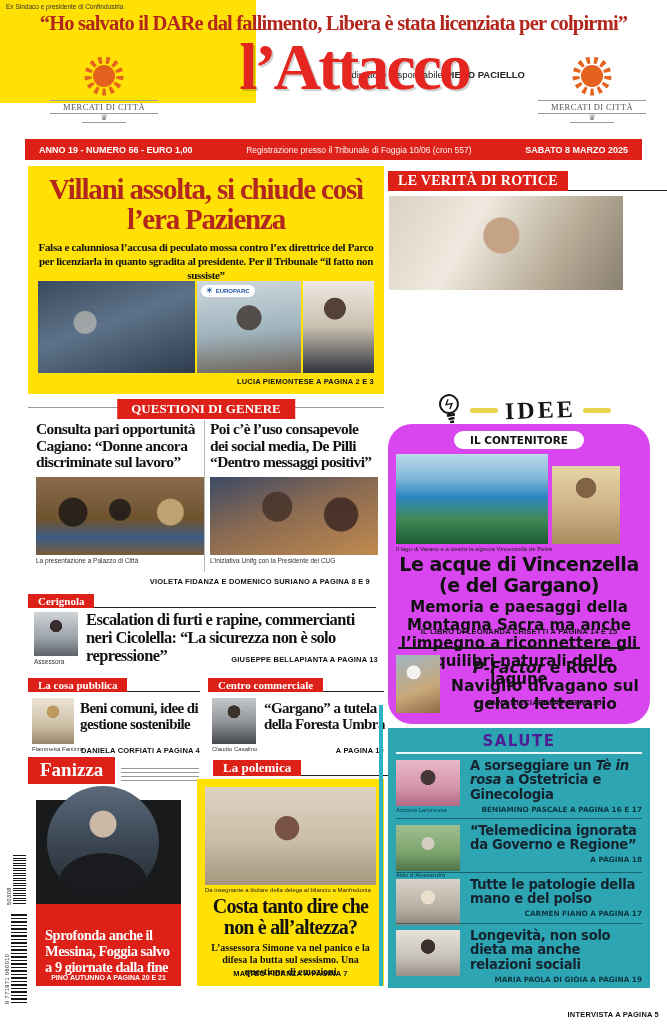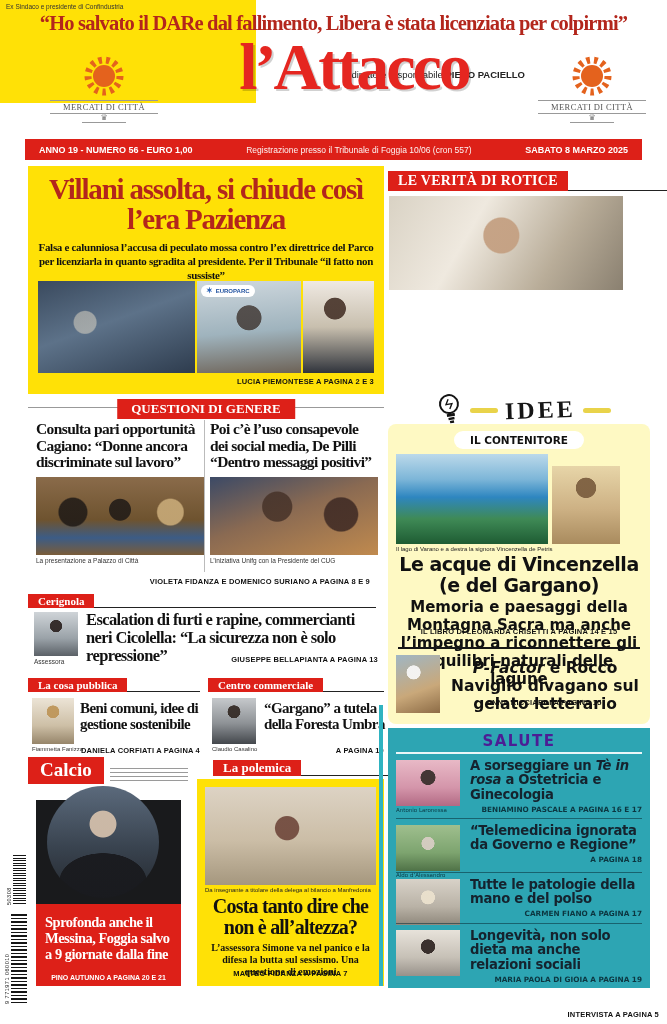--- a/index.html
+++ b/index.html
@@ -88,21 +88,21 @@
   .gcap{margin-top:2px;}
   #genere-by{position:absolute;right:14px;bottom:3px;}
 
   
   #idee-header{position:absolute;left:398px;top:396px;width:252px;height:28px;display:flex;align-items:center;
         justify-content:center;gap:7px;}
   #idee-bulb{transform:rotate(-10deg);}
   .idash{width:28px;height:5px;background:#e9d34a;border-radius:3px;}
   #idee-word{font-family:"Liberation Serif",serif;font-weight:bold;font-size:24px;letter-spacing:3px;
         color:#161616;transform:rotate(-2deg);}
-  #idee-box{position:absolute;left:388px;top:424px;width:262px;height:300px;background:#fef9c3;border-radius:8px;}
+  #idee-box{position:absolute;left:388px;top:424px;width:262px;height:300px;background:#d946ef;border-radius:24px;}
   #contenitore{position:absolute;left:50%;transform:translateX(-50%);top:7px;background:#fff;color:#111;
         font-weight:bold;font-size:10.5px;padding:3px 16px;border-radius:12px;white-space:nowrap;
         font-family:"DejaVu Sans",sans-serif;}
   #idee-ph-lake{left:8px;top:30px;width:152px;height:90px;
         background:linear-gradient(180deg,#bcd9ea 0%,#7db6d8 28%,#2e86c0 48%,#3f8a56 72%,#1e5c33 100%);}
   #idee-ph-woman{left:164px;top:42px;width:68px;height:78px;
         background:radial-gradient(circle at 50% 28%,rgba(120,90,60,.9) 15%,transparent 16%),
         linear-gradient(180deg,#e7d5a8 0%,#cdb184 55%,#a98b5e 100%);}
   #idee-cap{position:absolute;left:8px;top:122px;font-size:6px;color:#222;}
   #idee-head{position:absolute;left:0;right:0;top:130px;text-align:center;font-family:"DejaVu Sans",sans-serif;
@@ -154,21 +154,21 @@
   #calcio-kicker .cbox{background:#dd2018;color:#fff;font-family:"Liberation Serif",serif;font-weight:bold;
         font-size:19px;padding:2px 12px 3px;}
   #calcio-lines{width:78px;height:14px;margin-bottom:2px;
         background:repeating-linear-gradient(180deg,#9a9a9a 0 1px,transparent 1px 4px);}
   #calcio-dark{position:absolute;left:36px;top:800px;width:145px;height:104px;background:#191a1c;}
   #calcio-circle{position:absolute;left:47px;top:786px;width:112px;height:112px;border-radius:50%;
         background:radial-gradient(circle at 50% 34%,rgba(210,190,170,.95) 14%,transparent 15%),
         radial-gradient(ellipse 70% 45% at 50% 85%,rgba(25,26,30,.95) 55%,transparent 56%),
         linear-gradient(180deg,#5b6a7c 0%,#39434f 55%,#23272d 100%);}
   #calcio-red{position:absolute;left:36px;top:904px;width:145px;height:82px;background:#dd2018;}
-  #calcio-head{padding:10px 9px 0;color:#fff;font-family:"Liberation Serif",serif;font-weight:bold;
+  #calcio-head{padding:23px 9px 0;color:#fff;font-family:"Liberation Serif",serif;font-weight:bold;
         font-size:14.5px;line-height:1.12;letter-spacing:-.5px;}
   #calcio-by{position:absolute;left:0;right:0;bottom:5px;text-align:center;color:#fff;font-size:7px;
         font-weight:bold;}
 
   
   .bcnum{writing-mode:vertical-rl;transform:rotate(180deg);font-size:5.5px;color:#222;letter-spacing:.5px;}
   #bc1{position:absolute;left:6px;top:855px;display:flex;gap:1px;}
   #bc1 .bars{width:13px;height:50px;background:repeating-linear-gradient(180deg,#161616 0 1px,#fff 1px 3px,#161616 3px 4px,#fff 4px 5px);}
   #bc2{position:absolute;left:4px;top:914px;display:flex;gap:1px;}
   #bc2 .bars{width:16px;height:90px;background:repeating-linear-gradient(180deg,#161616 0 2px,#fff 2px 4px,#161616 4px 5px,#fff 5px 7px);}
@@ -340,21 +340,21 @@
     <div class="krow2">
       <span class="kbox">Centro commerciale</span>
     </div>
     <div class="ph mug" id="centro-ph"></div>
     <div class="midhead" id="centro-head">“Gargano” a tutela della Foresta Umbra</div>
     <div class="midcap">Claudio Casalino</div>
     <div class="byline midby">A PAGINA 10</div>
   </div>
 
   <div id="calcio-kicker">
-    <span class="cbox">Calcio</span>
+    <span class="cbox">Fanizza</span>
     <span id="calcio-lines"></span>
   </div>
   <div id="calcio-dark"></div>
   <div id="calcio-circle"></div>
   <div id="calcio-red">
     <div id="calcio-head">Sprofonda anche il Messina, Foggia salvo a 9 giornate dalla fine</div>
     <div id="calcio-by">PINO AUTUNNO A PAGINA 20 E 21</div>
   </div>
 
   <div id="bc1">

